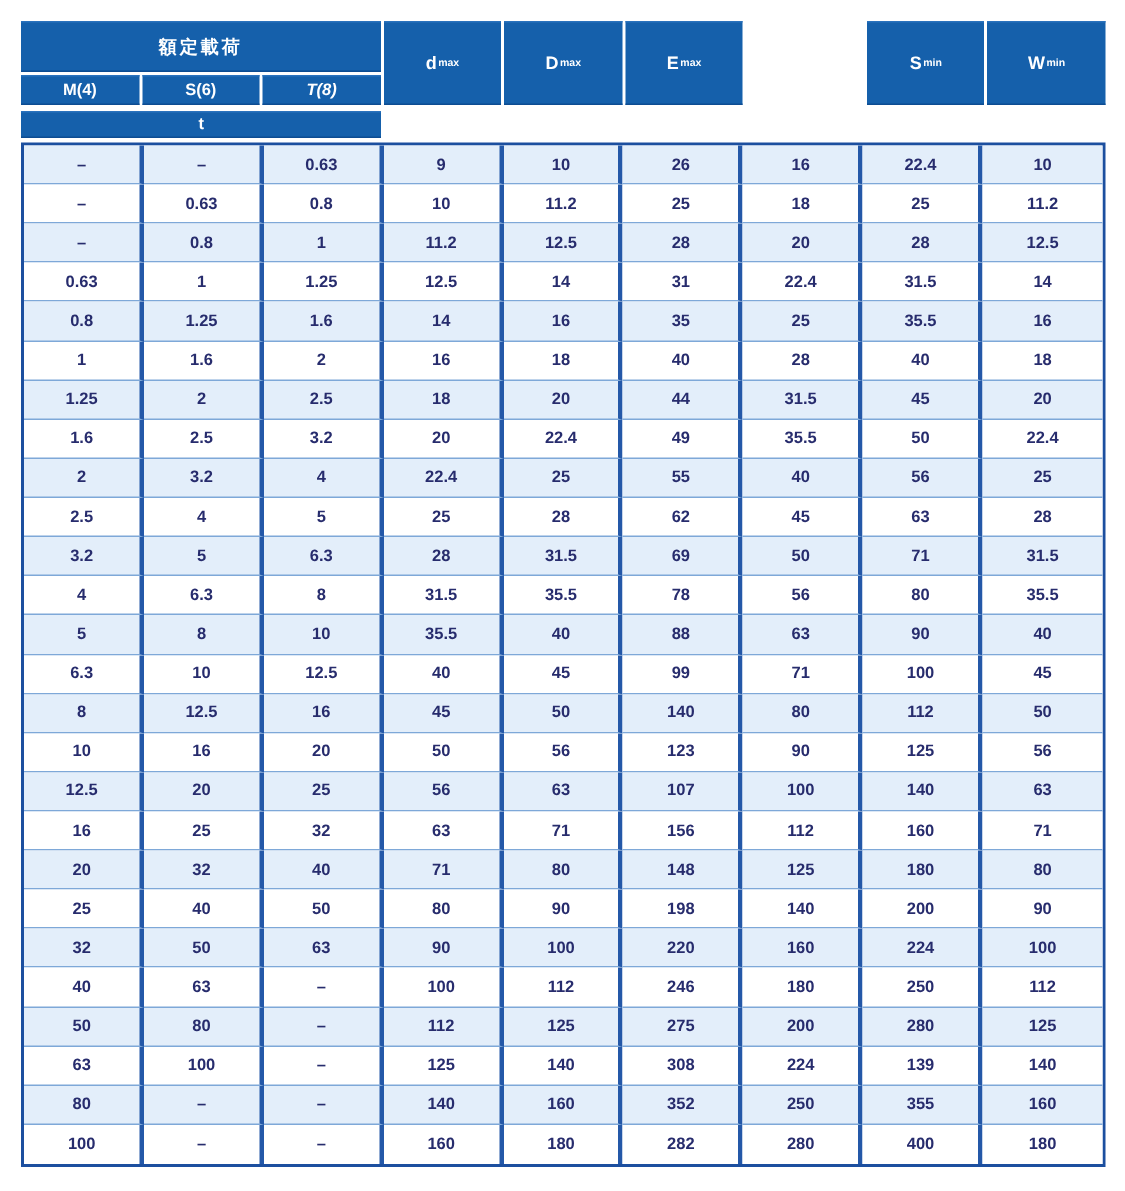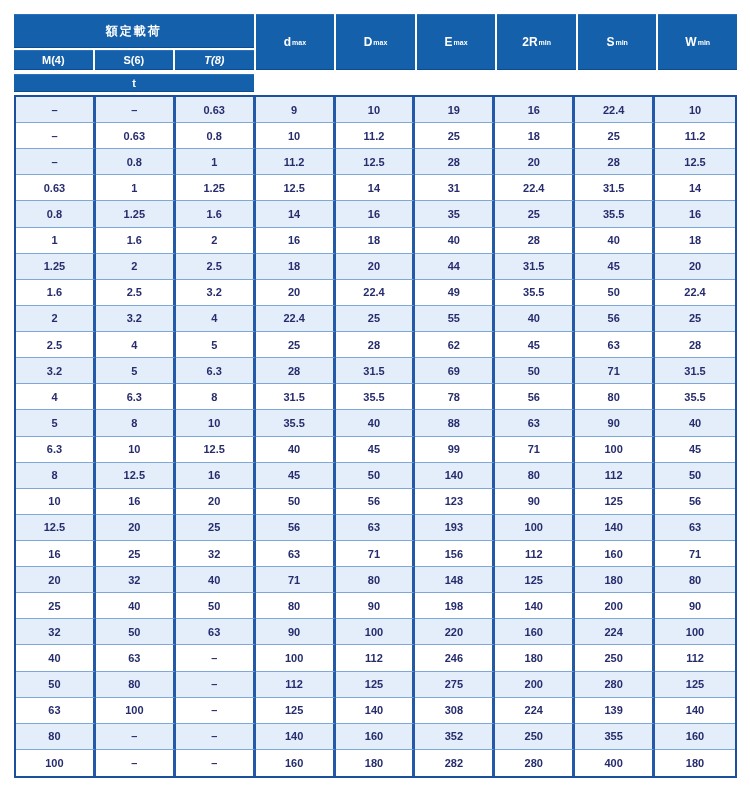--- a/index.html
+++ b/index.html
@@ -98,60 +98,56 @@
           <sub>max</sub>
       </div>
       <div class="cell h dim dim2">
         <span>D</span>
           <sub>max</sub>
       </div>
       <div class="cell h dim dim3">
         <span>E</span>
           <sub>max</sub>
       </div>
-      <div class="cell h dim dim4">
-        <span>2R</span>
-          <sub>min</sub>
-      </div>
       <div class="cell h dim dim5">
         <span>S</span>
           <sub>min</sub>
       </div>
       <div class="cell h dim dim6">
         <span>W</span>
           <sub>min</sub>
       </div>
 
       <div class="cell h grade1">M(4)</div>
       <div class="cell h grade2">S(6)</div>
       <div class="cell h grade3">T(8)</div>
     </div>
 
     <div class="unit">
       <div class="cell h ucell">t</div>
     </div>
 
     <div class="tbody">
-        <div class="row"><div class="cell b alt">–</div><div class="cell b alt">–</div><div class="cell b alt">0.63</div><div class="cell b alt">9</div><div class="cell b alt">10</div><div class="cell b alt">19</div><div class="cell b alt">16</div><div class="cell b alt">22.4</div><div class="cell b alt last-col">10</div></div>
+        <div class="row"><div class="cell b alt">–</div><div class="cell b alt">–</div><div class="cell b alt">0.63</div><div class="cell b alt">9</div><div class="cell b alt">10</div><div class="cell b alt">26</div><div class="cell b alt">16</div><div class="cell b alt">22.4</div><div class="cell b alt last-col">10</div></div>
         <div class="row"><div class="cell b">–</div><div class="cell b">0.63</div><div class="cell b">0.8</div><div class="cell b">10</div><div class="cell b">11.2</div><div class="cell b">25</div><div class="cell b">18</div><div class="cell b">25</div><div class="cell b last-col">11.2</div></div>
         <div class="row"><div class="cell b alt">–</div><div class="cell b alt">0.8</div><div class="cell b alt">1</div><div class="cell b alt">11.2</div><div class="cell b alt">12.5</div><div class="cell b alt">28</div><div class="cell b alt">20</div><div class="cell b alt">28</div><div class="cell b alt last-col">12.5</div></div>
         <div class="row"><div class="cell b">0.63</div><div class="cell b">1</div><div class="cell b">1.25</div><div class="cell b">12.5</div><div class="cell b">14</div><div class="cell b">31</div><div class="cell b">22.4</div><div class="cell b">31.5</div><div class="cell b last-col">14</div></div>
         <div class="row"><div class="cell b alt">0.8</div><div class="cell b alt">1.25</div><div class="cell b alt">1.6</div><div class="cell b alt">14</div><div class="cell b alt">16</div><div class="cell b alt">35</div><div class="cell b alt">25</div><div class="cell b alt">35.5</div><div class="cell b alt last-col">16</div></div>
         <div class="row"><div class="cell b">1</div><div class="cell b">1.6</div><div class="cell b">2</div><div class="cell b">16</div><div class="cell b">18</div><div class="cell b">40</div><div class="cell b">28</div><div class="cell b">40</div><div class="cell b last-col">18</div></div>
         <div class="row"><div class="cell b alt">1.25</div><div class="cell b alt">2</div><div class="cell b alt">2.5</div><div class="cell b alt">18</div><div class="cell b alt">20</div><div class="cell b alt">44</div><div class="cell b alt">31.5</div><div class="cell b alt">45</div><div class="cell b alt last-col">20</div></div>
         <div class="row"><div class="cell b">1.6</div><div class="cell b">2.5</div><div class="cell b">3.2</div><div class="cell b">20</div><div class="cell b">22.4</div><div class="cell b">49</div><div class="cell b">35.5</div><div class="cell b">50</div><div class="cell b last-col">22.4</div></div>
         <div class="row"><div class="cell b alt">2</div><div class="cell b alt">3.2</div><div class="cell b alt">4</div><div class="cell b alt">22.4</div><div class="cell b alt">25</div><div class="cell b alt">55</div><div class="cell b alt">40</div><div class="cell b alt">56</div><div class="cell b alt last-col">25</div></div>
         <div class="row"><div class="cell b">2.5</div><div class="cell b">4</div><div class="cell b">5</div><div class="cell b">25</div><div class="cell b">28</div><div class="cell b">62</div><div class="cell b">45</div><div class="cell b">63</div><div class="cell b last-col">28</div></div>
         <div class="row"><div class="cell b alt">3.2</div><div class="cell b alt">5</div><div class="cell b alt">6.3</div><div class="cell b alt">28</div><div class="cell b alt">31.5</div><div class="cell b alt">69</div><div class="cell b alt">50</div><div class="cell b alt">71</div><div class="cell b alt last-col">31.5</div></div>
         <div class="row"><div class="cell b">4</div><div class="cell b">6.3</div><div class="cell b">8</div><div class="cell b">31.5</div><div class="cell b">35.5</div><div class="cell b">78</div><div class="cell b">56</div><div class="cell b">80</div><div class="cell b last-col">35.5</div></div>
         <div class="row"><div class="cell b alt">5</div><div class="cell b alt">8</div><div class="cell b alt">10</div><div class="cell b alt">35.5</div><div class="cell b alt">40</div><div class="cell b alt">88</div><div class="cell b alt">63</div><div class="cell b alt">90</div><div class="cell b alt last-col">40</div></div>
         <div class="row"><div class="cell b">6.3</div><div class="cell b">10</div><div class="cell b">12.5</div><div class="cell b">40</div><div class="cell b">45</div><div class="cell b">99</div><div class="cell b">71</div><div class="cell b">100</div><div class="cell b last-col">45</div></div>
         <div class="row"><div class="cell b alt">8</div><div class="cell b alt">12.5</div><div class="cell b alt">16</div><div class="cell b alt">45</div><div class="cell b alt">50</div><div class="cell b alt">140</div><div class="cell b alt">80</div><div class="cell b alt">112</div><div class="cell b alt last-col">50</div></div>
         <div class="row"><div class="cell b">10</div><div class="cell b">16</div><div class="cell b">20</div><div class="cell b">50</div><div class="cell b">56</div><div class="cell b">123</div><div class="cell b">90</div><div class="cell b">125</div><div class="cell b last-col">56</div></div>
-        <div class="row"><div class="cell b alt">12.5</div><div class="cell b alt">20</div><div class="cell b alt">25</div><div class="cell b alt">56</div><div class="cell b alt">63</div><div class="cell b alt">193</div><div class="cell b alt">100</div><div class="cell b alt">140</div><div class="cell b alt last-col">63</div></div>
+        <div class="row"><div class="cell b alt">12.5</div><div class="cell b alt">20</div><div class="cell b alt">25</div><div class="cell b alt">56</div><div class="cell b alt">63</div><div class="cell b alt">107</div><div class="cell b alt">100</div><div class="cell b alt">140</div><div class="cell b alt last-col">63</div></div>
         <div class="row"><div class="cell b">16</div><div class="cell b">25</div><div class="cell b">32</div><div class="cell b">63</div><div class="cell b">71</div><div class="cell b">156</div><div class="cell b">112</div><div class="cell b">160</div><div class="cell b last-col">71</div></div>
         <div class="row"><div class="cell b alt">20</div><div class="cell b alt">32</div><div class="cell b alt">40</div><div class="cell b alt">71</div><div class="cell b alt">80</div><div class="cell b alt">148</div><div class="cell b alt">125</div><div class="cell b alt">180</div><div class="cell b alt last-col">80</div></div>
         <div class="row"><div class="cell b">25</div><div class="cell b">40</div><div class="cell b">50</div><div class="cell b">80</div><div class="cell b">90</div><div class="cell b">198</div><div class="cell b">140</div><div class="cell b">200</div><div class="cell b last-col">90</div></div>
         <div class="row"><div class="cell b alt">32</div><div class="cell b alt">50</div><div class="cell b alt">63</div><div class="cell b alt">90</div><div class="cell b alt">100</div><div class="cell b alt">220</div><div class="cell b alt">160</div><div class="cell b alt">224</div><div class="cell b alt last-col">100</div></div>
         <div class="row"><div class="cell b">40</div><div class="cell b">63</div><div class="cell b">–</div><div class="cell b">100</div><div class="cell b">112</div><div class="cell b">246</div><div class="cell b">180</div><div class="cell b">250</div><div class="cell b last-col">112</div></div>
         <div class="row"><div class="cell b alt">50</div><div class="cell b alt">80</div><div class="cell b alt">–</div><div class="cell b alt">112</div><div class="cell b alt">125</div><div class="cell b alt">275</div><div class="cell b alt">200</div><div class="cell b alt">280</div><div class="cell b alt last-col">125</div></div>
         <div class="row"><div class="cell b">63</div><div class="cell b">100</div><div class="cell b">–</div><div class="cell b">125</div><div class="cell b">140</div><div class="cell b">308</div><div class="cell b">224</div><div class="cell b">139</div><div class="cell b last-col">140</div></div>
         <div class="row"><div class="cell b alt">80</div><div class="cell b alt">–</div><div class="cell b alt">–</div><div class="cell b alt">140</div><div class="cell b alt">160</div><div class="cell b alt">352</div><div class="cell b alt">250</div><div class="cell b alt">355</div><div class="cell b alt last-col">160</div></div>
         <div class="row"><div class="cell b last-row">100</div><div class="cell b last-row">–</div><div class="cell b last-row">–</div><div class="cell b last-row">160</div><div class="cell b last-row">180</div><div class="cell b last-row">282</div><div class="cell b last-row">280</div><div class="cell b last-row">400</div><div class="cell b last-col last-row">180</div></div>
       </div>

